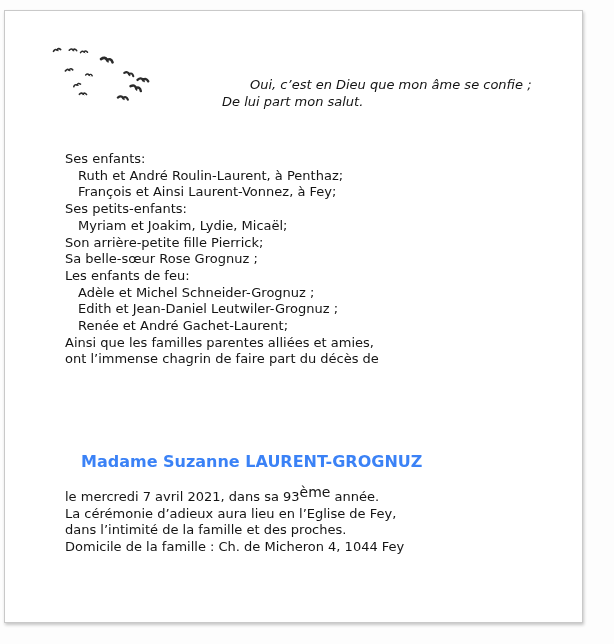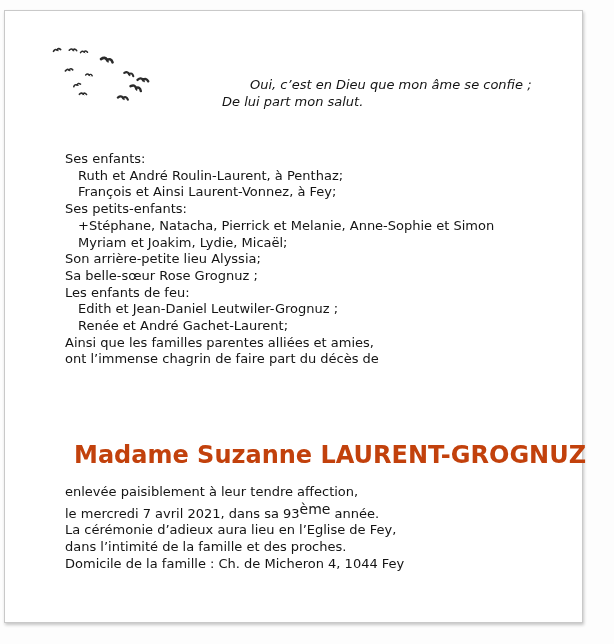--- a/index.html
+++ b/index.html
@@ -33,22 +33,22 @@
   }
   .closing {
     position: absolute; left: 60px; top: 473px;
     font-size: 13px; line-height: 16.7px; white-space: nowrap;
   }
   .tline.ind { padding-left: 13px; }
   .b { font-weight: normal; }
   .sup { font-size: 14px; vertical-align: 4px; }
   .title {
     position: absolute; left: 60px; top: 422px;
-    margin: 9px; font-size: 24px; font-weight: bold;
-    line-height: 26px; white-space: nowrap; color: #c2410c;
+    margin: 16px; font-size: 16px; font-weight: bold;
+    line-height: 26px; white-space: nowrap; color: #3b82f6;
   }
 </style>
 </head>
 <body>
 
 <div class="canvas">
   <div class="sheet">
 
     <svg class="birds" width="120" height="80" viewBox="0 0 120 80">
       <defs>
@@ -74,35 +74,34 @@
     <div class="quote">
       <div class="q1">Oui, c’est en Dieu que mon âme se confie ;</div>
       <div class="q2">De lui part mon salut.</div>
     </div>
 
     <div class="family" id="family">
         <div class="tline"><span>Ses enfants:</span></div>
         <div class="tline ind"><span>Ruth et André </span><span class="b">Roulin-Laurent</span><span>, à Penthaz;</span></div>
         <div class="tline ind"><span>François et Ainsi </span><span class="b">Laurent-Vonnez</span><span>, à Fey;</span></div>
         <div class="tline"><span>Ses petits-enfants:</span></div>
-        <div class="tline ind"><span>+Stéphane, Natacha, Pierrick et Melanie, Anne-Sophie et Simon</span></div>
         <div class="tline ind"><span>Myriam et Joakim, Lydie, Micaël;</span></div>
-        <div class="tline"><span>Son arrière-petite lieu Alyssia;</span></div>
+        <div class="tline"><span>Son arrière-petite fille Pierrick;</span></div>
         <div class="tline"><span>Sa belle-sœur Rose </span><span class="b">Grognuz</span><span> ;</span></div>
         <div class="tline"><span>Les enfants de feu:</span></div>
+        <div class="tline ind"><span>Adèle et Michel </span><span class="b">Schneider-Grognuz</span><span> ;</span></div>
         <div class="tline ind"><span>Edith et Jean-Daniel </span><span class="b">Leutwiler-Grognuz</span><span> ;</span></div>
         <div class="tline ind"><span>Renée et André </span><span class="b">Gachet-Laurent</span><span>;</span></div>
         <div class="tline"><span>Ainsi que les familles parentes alliées et amies,</span></div>
         <div class="tline"><span>ont l’immense chagrin de faire part du décès de</span></div>
       </div>
 
     <h1 class="title">Madame Suzanne LAURENT-GROGNUZ</h1>
 
     <div class="closing" id="closing">
-        <div class="tline"><span>enlevée paisiblement à leur tendre affection,</span></div>
         <div class="tline"><span>le mercredi 7 avril 2021, dans sa 93</span><span class="sup">ème</span><span> année.</span></div>
         <div class="tline"><span>La cérémonie d’adieux aura lieu en l’Eglise de Fey,</span></div>
         <div class="tline"><span>dans l’intimité de la famille et des proches.</span></div>
         <div class="tline"><span>Domicile de la famille : Ch. de Micheron 4, 1044 </span><span class="b">Fey</span></div>
       </div>
 
   </div>
 </div>
 
 </body></html>

